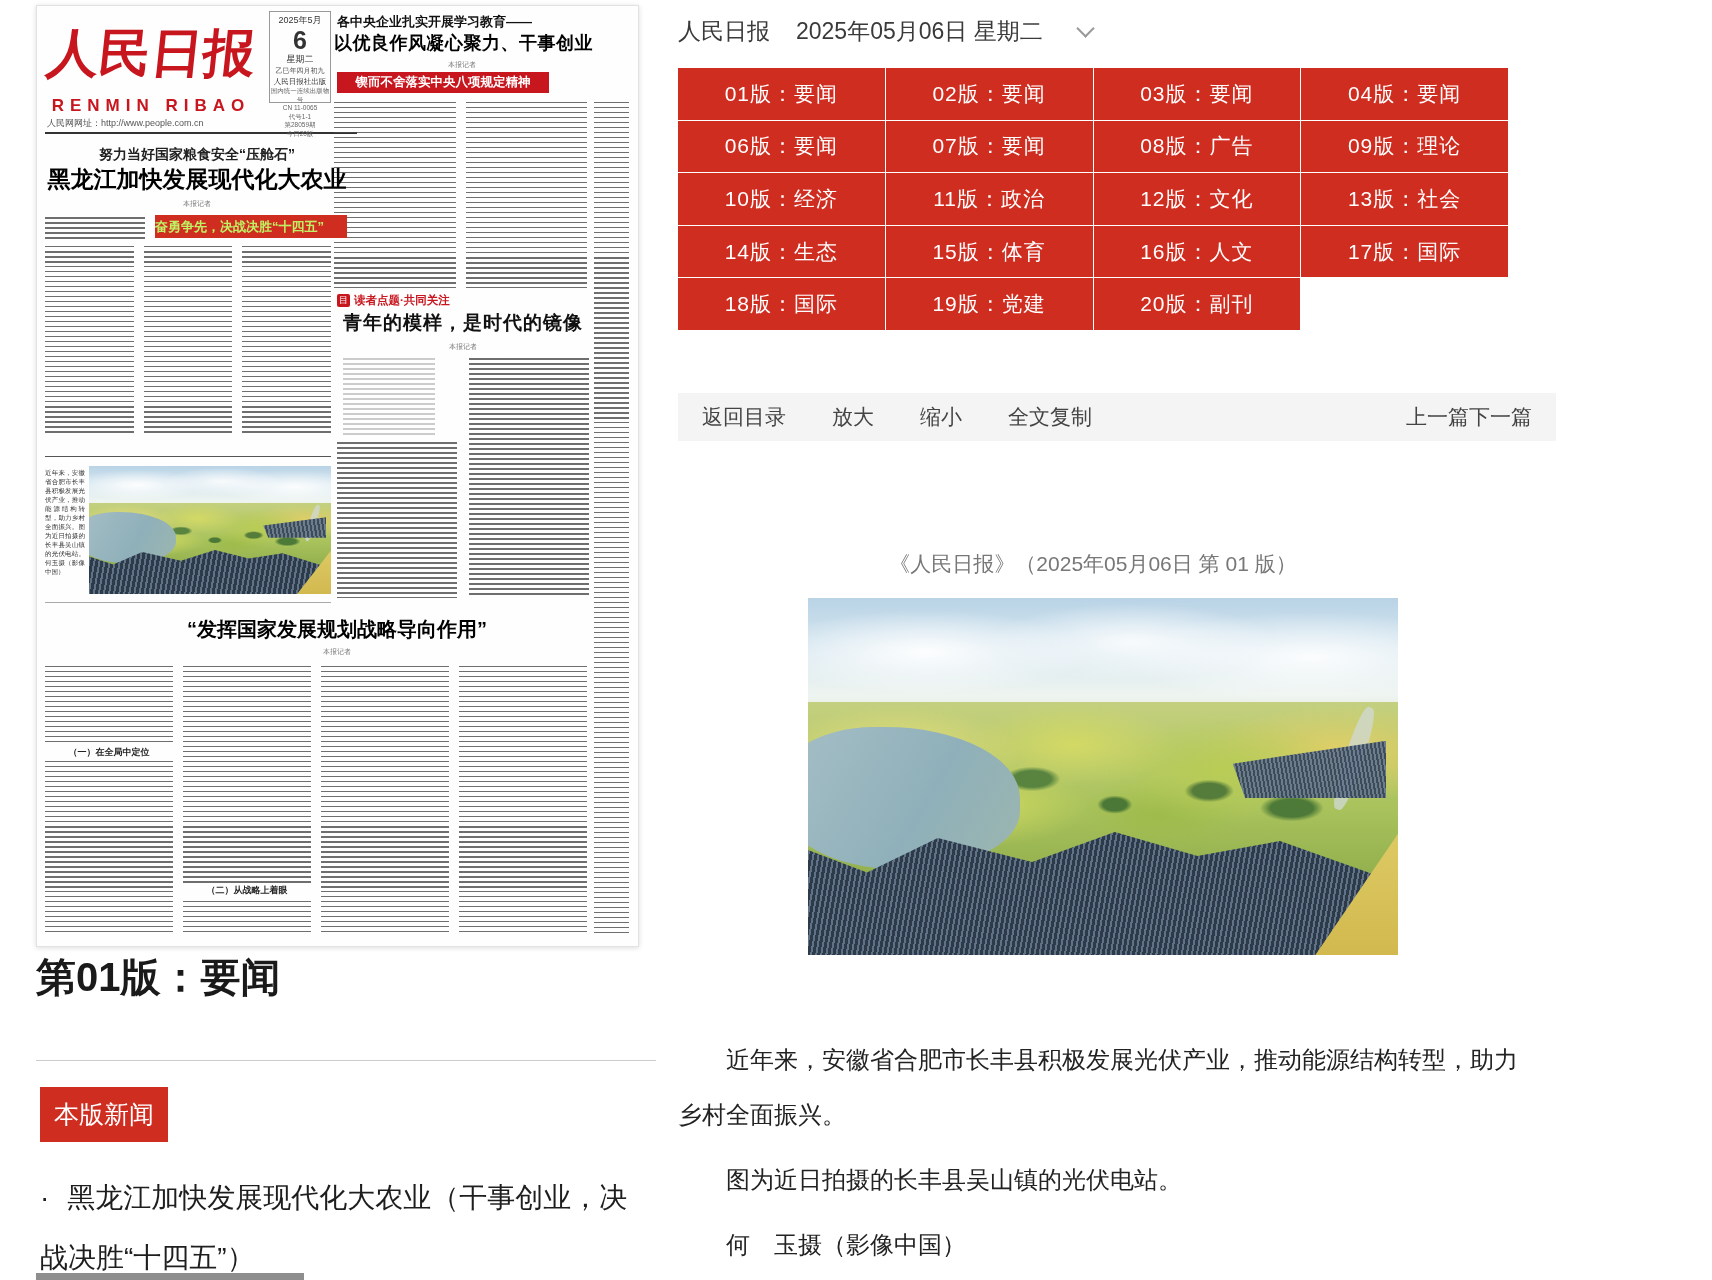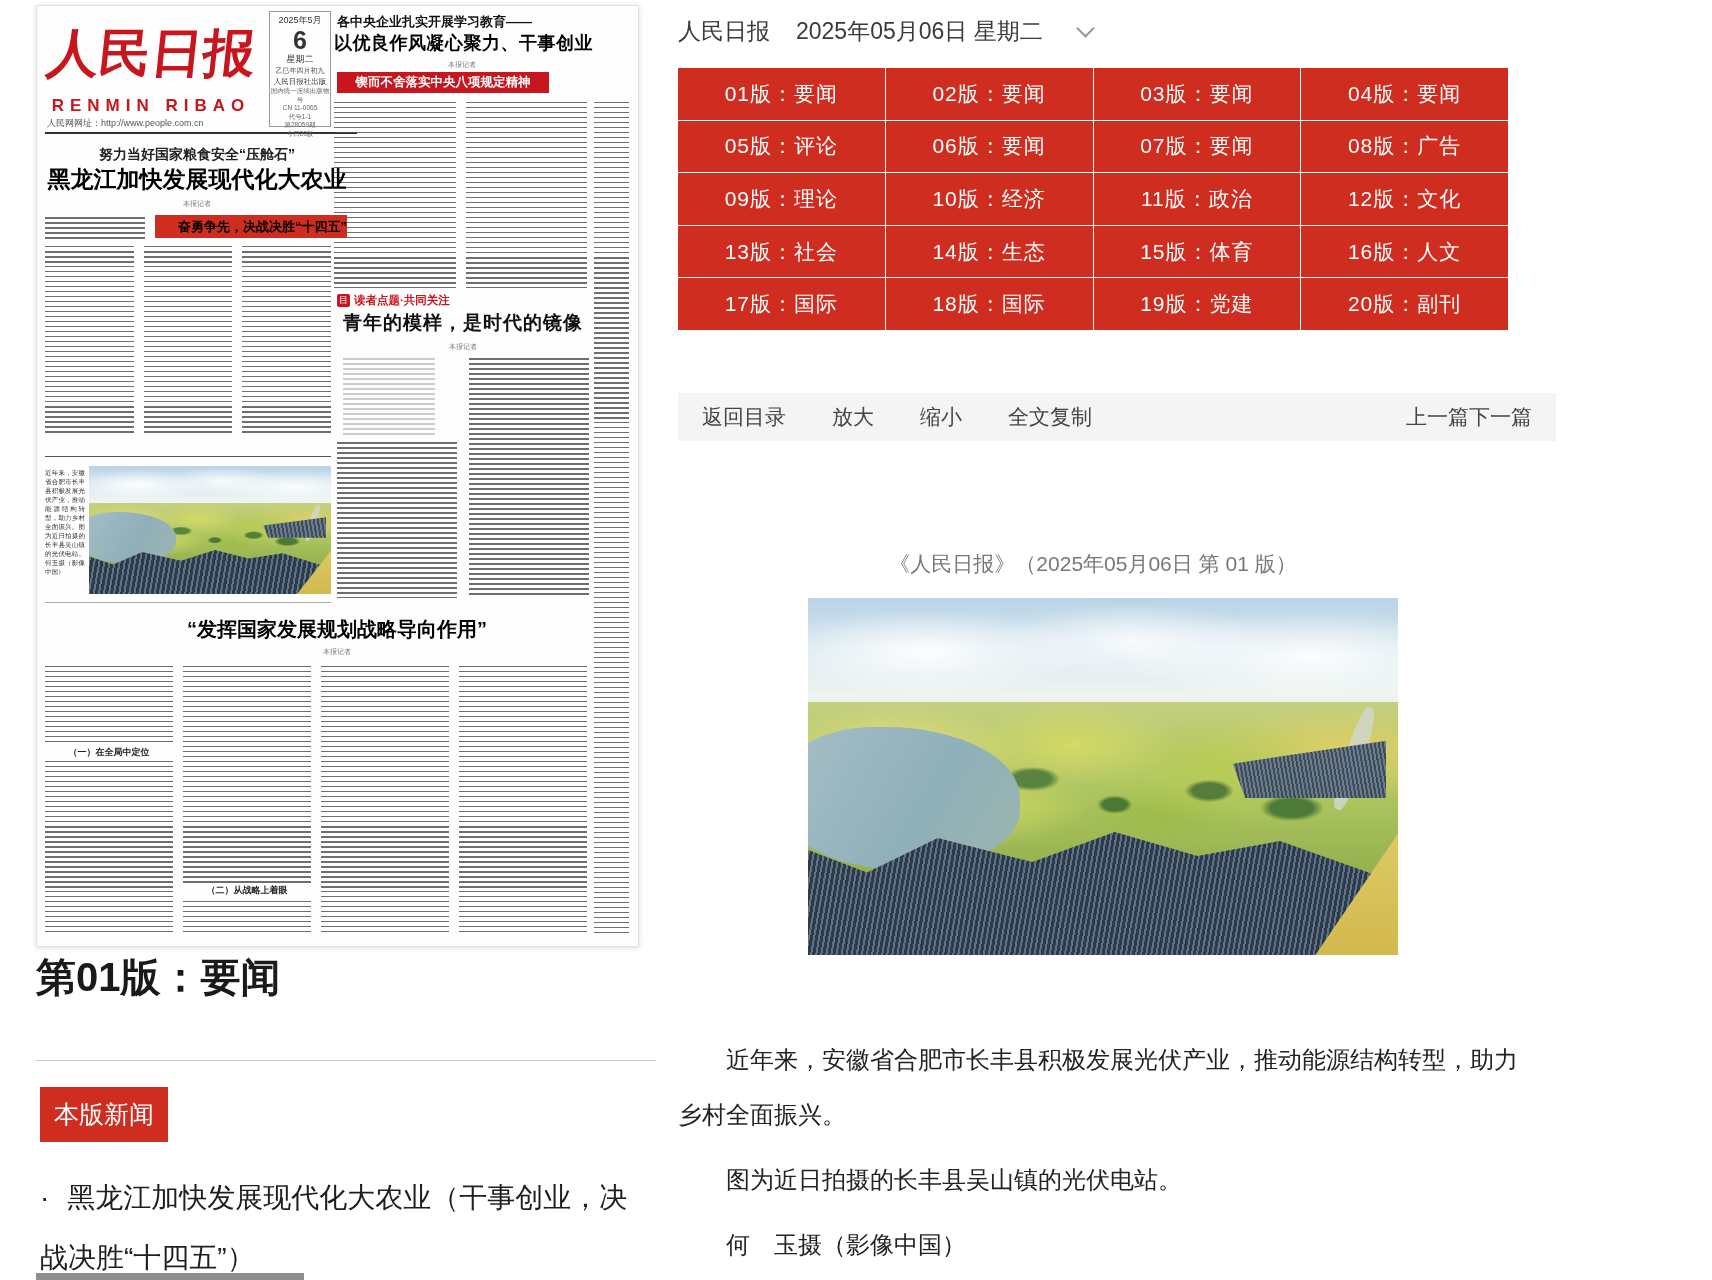--- a/index.html
+++ b/index.html
@@ -11,38 +11,38 @@
   .paper { left:36px; top:5px; width:601px; height:940px; background:#fefefe;
            border:1px solid #e2e2e2; box-shadow:0 1px 5px rgba(0,0,0,.14); }
   .paper * { box-sizing:border-box; }
   .masthead { left:8px; top:6px; width:212px; height:84px; color:#c8161e;
               font-family:"Liberation Serif","DejaVu Serif",serif; font-weight:bold;
               font-size:52px; line-height:84px; text-align:center; transform:skewX(-6deg); }
   .pinyin { left:8px; top:90px; width:212px; text-align:center; color:#c8161e;
             font-size:17px; font-weight:bold; letter-spacing:6px; }
   .website { left:10px; top:111px; width:300px; font-size:9px; color:#555; }
   .mh-rule { left:8px; top:126px; width:312px; height:2px; background:#333; }
-  .datebox { left:232px; top:5px; width:62px; height:116px; border:1px solid #999;
+  .datebox { left:232px; top:5px; width:62px; height:92px; border:1px solid #999;
              text-align:center; color:#333; padding-top:2px; }
   .db-month { font-size:9px; }
   .db-day { font-size:25px; font-weight:bold; line-height:26px; }
   .db-week { font-size:9px; }
   .db-lunar { font-size:7px; color:#555; }
   .db-pub { font-size:7.5px; margin-top:1px; }
   .db-tiny { font-size:6.5px; color:#666; line-height:8.5px; }
   .tr-kicker { left:300px; top:7px; width:292px; font-size:13px; font-weight:bold; color:#111; }
   .tr-headline { left:297px; top:25px; width:292px; font-size:18px; font-weight:900; color:#000; letter-spacing:.5px; }
   .tr-byline { left:300px; top:54px; width:250px; text-align:center; font-size:7px; color:#777; }
   .tr-banner { left:300px; top:66px; width:212px; height:21px; background:#c8161e; color:#fff;
                font-size:12.5px; font-weight:bold; text-align:center; line-height:21px; }
   .lead-kicker { left:4px; top:140px; width:312px; text-align:center; font-size:14px; font-weight:bold; color:#222; }
   .lead-headline { left:4px; top:158px; width:312px; text-align:center; font-size:23px; font-weight:900; color:#000; }
   .lead-byline { left:4px; top:193px; width:312px; text-align:center; font-size:7px; color:#777; }
-  .lead-banner { left:118px; top:209px; width:192px; height:23px; background:#d02d21; color:#000000;
-                 font-size:13px; font-weight:bold; text-align:right; line-height:23px; }
+  .lead-banner { left:118px; top:209px; width:192px; height:23px; background:#d02d21; color:#bef264;
+                 font-size:13px; font-weight:bold; text-align:left; line-height:23px; }
   .cols { display:flex; gap:10px; }
   .cols > div { flex:1; }
   .tl { background-image:repeating-linear-gradient(to bottom, rgba(70,70,70,.78) 0, rgba(70,70,70,.78) 1.5px, transparent 1.5px, transparent 5px); }
   .tl-light { opacity:.35; }
   .ph-rule { background:#555; height:1px; }
   .paper-caption { left:8px; top:462px; width:40px; height:126px; font-size:6.5px; line-height:9px;
                    color:#333; text-align:justify; overflow:hidden; }
   .plan-headline { left:60px; top:610px; width:480px; text-align:center; font-size:20px; font-weight:900; color:#000; }
   .plan-byline { left:60px; top:641px; width:480px; text-align:center; font-size:7px; color:#777; }
   .plan-sec { font-size:9px; font-weight:bold; color:#222; text-align:center; }
@@ -216,21 +216,20 @@
     <span>人民日报</span>
     <span>2025年05月06日 星期二</span>
     <span class="chevron"></span>
   </div>
 
   <div class="abs pages-grid">
     <div class="page-cell">01版：要闻</div>
     <div class="page-cell">02版：要闻</div>
     <div class="page-cell">03版：要闻</div>
     <div class="page-cell">04版：要闻</div>
-    <div class="page-cell">05版：评论</div>
     <div class="page-cell">06版：要闻</div>
     <div class="page-cell">07版：要闻</div>
     <div class="page-cell">08版：广告</div>
     <div class="page-cell">09版：理论</div>
     <div class="page-cell">10版：经济</div>
     <div class="page-cell">11版：政治</div>
     <div class="page-cell">12版：文化</div>
     <div class="page-cell">13版：社会</div>
     <div class="page-cell">14版：生态</div>
     <div class="page-cell">15版：体育</div>

